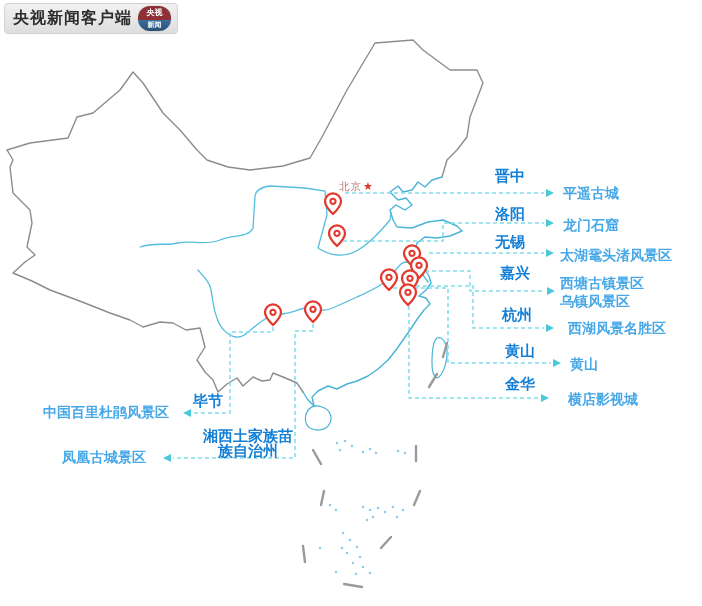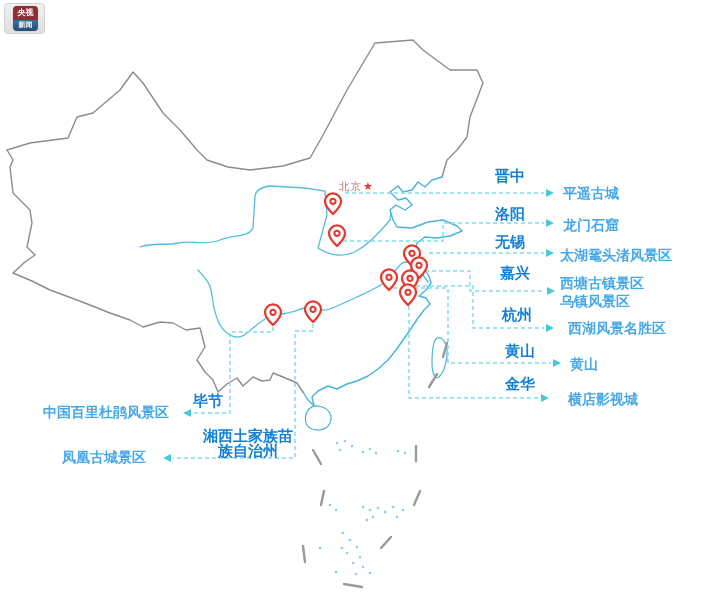--- a/index.html
+++ b/index.html
@@ -3,40 +3,41 @@
 <meta charset="utf-8">
 <style>
   html,body{margin:0;padding:0;background:#fff;}
   .page{position:relative;width:702px;height:606px;background:#ffffff;overflow:hidden;
         font-family:"Liberation Sans",sans-serif;}
   .header{position:absolute;left:0;top:0;width:702px;height:38px;}
   .app-badge{position:absolute;left:4px;top:3px;height:29px;display:flex;align-items:center;
              gap:6px;padding:0 6px 0 8px;border-radius:4px;
              background:linear-gradient(#f1f1f1,#dedede);border:1px solid #d2d2d2;}
   .app-name{font-size:16px;font-weight:bold;color:#2d2d2d;letter-spacing:1px;}
-  .app-logo{width:25px;height:25px;border-radius:4px;overflow:hidden;display:flex;
+  .app-logo{width:33px;height:25px;border-radius:12px;overflow:hidden;display:flex;
             flex-direction:column;box-shadow:0 0 1px rgba(0,0,0,.4);text-align:right;}
   .app-logo .lg-top{flex:1.2;background:#8e3036;color:#fff;font-size:8px;font-weight:bold;
             display:flex;align-items:center;justify-content:center;letter-spacing:0;}
   .app-logo .lg-bot{flex:1;background:linear-gradient(#3a6f9e,#274e74);color:#fff;font-size:7px;
             font-weight:bold;display:flex;align-items:center;justify-content:center;}
   .title{position:absolute;left:228px;top:9px;font-size:17px;font-weight:bold;color:#1a1a1a;
          letter-spacing:.5px;}
   svg{position:absolute;left:0;top:0;}
   .city-label{font-size:15px;font-weight:bold;}
   .attr-label{font-size:14px;font-weight:bold;opacity:.92;}
   .bj-label{font-size:10.5px;letter-spacing:1px;}
 </style>
 </head>
 <body>
 
 <div class="page">
 
   <div class="header">
     <div class="app-badge">
+      <span class="app-name">央视新闻客户端</span>
       <span class="app-logo">
         <span class="lg-top">央视</span>
         <span class="lg-bot">新闻</span>
       </span>
     </div>
   </div>
 
   <svg width="702" height="606" viewBox="0 0 702 606">
 
     <path d="M442,177 L447,160 L457,150 L467,137 L470,117 L483,83 L477,70 L450,70 L423,50 L413,40

